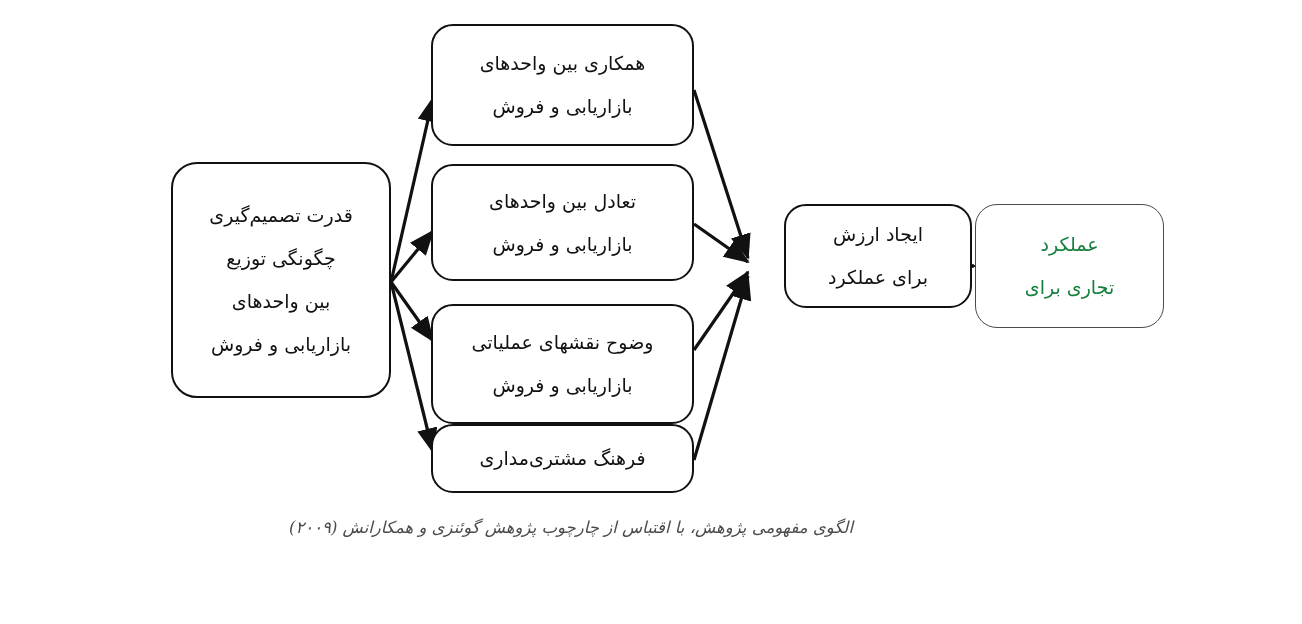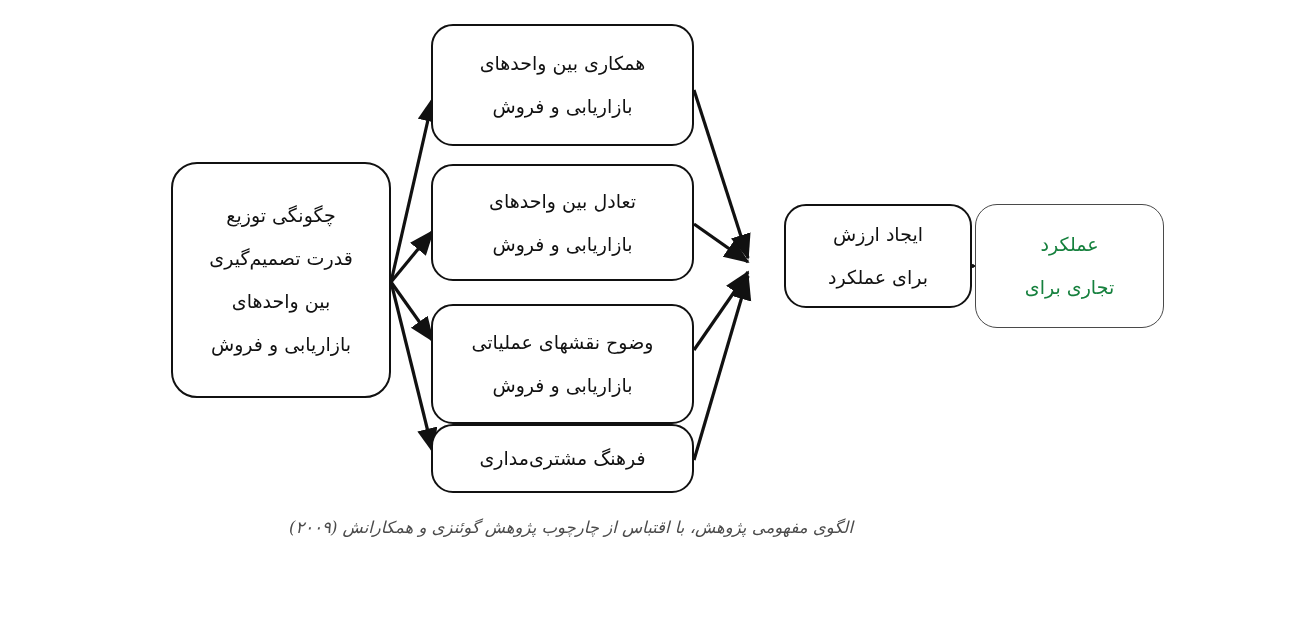--- a/index.html
+++ b/index.html
@@ -142,22 +142,22 @@
     <g>
       <path d="M694,460 L748,276" stroke="#111111" stroke-width="3.2" fill="none" marker-end="url(#ah)"></path>
     </g>
 
     <g>
       <path d="M936,266 L974,266" stroke="#111111" stroke-width="3" fill="none" marker-end="url(#ah-small)"></path>
     </g>
   </svg>
 
   <div class="node" id="node-driver">
+    <span class="line">قدرت تصمیم‌گیری</span>
     <span class="line">چگونگی توزیع</span>
-    <span class="line">قدرت تصمیم‌گیری</span>
     <span class="line">بین واحدهای</span>
     <span class="line">بازاریابی و فروش</span>
   </div>
 
   <div class="node" id="node-collab">
     <span class="line">همکاری بین واحدهای</span>
     <span class="line">بازاریابی و فروش</span>
   </div>
 
   <div class="node" id="node-balance">

